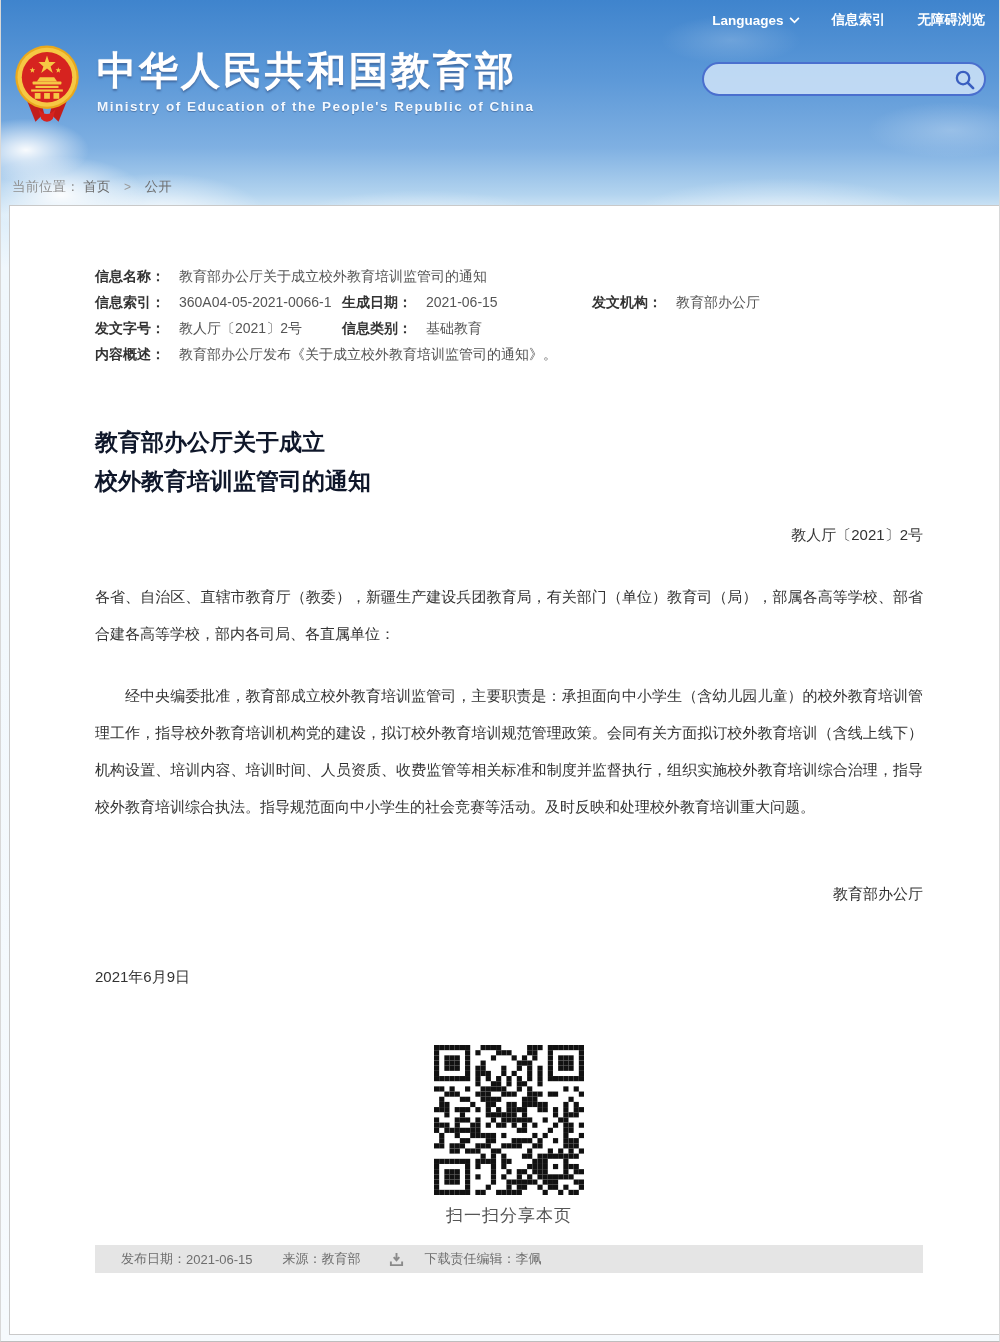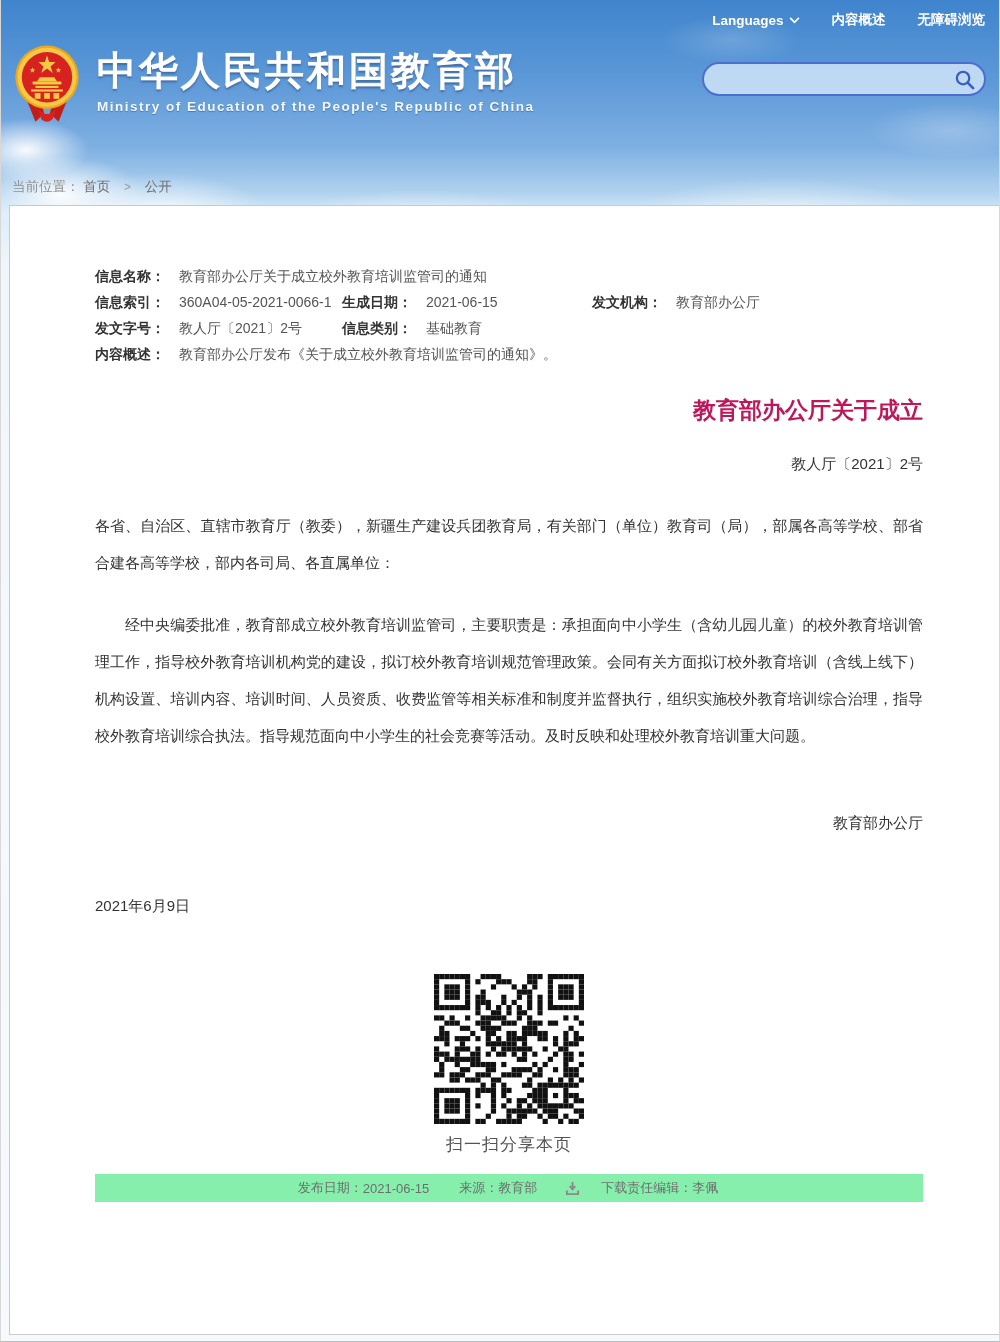--- a/index.html
+++ b/index.html
@@ -71,58 +71,58 @@
   
   .meta { margin-top:57px; font-size:14px; }
   .meta-row { display:flex; line-height:26px; }
   .meta-label { font-weight:bold; color:#333; white-space:nowrap; flex:0 0 84px; }
   .meta-val { color:#555; }
   .cell { display:flex; }
   .c1 { flex:0 0 247px; }
   .c2 { flex:0 0 250px; }
   .c3 { flex:1; }
   
-  .doc-title { margin-top:24px; text-align:right; font-size:23px; font-weight:bold; color:#be185d; line-height:39px; }
+  .doc-title { margin-top:56px; text-align:left; font-size:23px; font-weight:bold; color:#0f172a; line-height:39px; }
   .doc-number { margin-top:25px; text-align:right; font-size:15px; color:#333; }
   .par { line-height:37px; text-align:justify; color:#333; }
   .addressee { margin-top:33px; }
   .indent { text-indent:2em; }
   .body-par { margin-top:25px; }
   .closing { margin-top:20px; }
   .signer { margin-top:50px; text-align:right; }
   .sign-date { margin-top:46px; text-align:left; }
   
   .qr-wrap { margin-top:50px; text-align:center; }
   .qr { display:inline-block; width:150px; height:150px; }
   .qr-caption { margin-top:6px; font-size:17px; color:#555; letter-spacing:1px; }
   
   .footer-bar {
-    margin-top:18px; height:28px; background:#86efac;
-    display:flex; align-items:center; justify-content:center;
+    margin-top:18px; height:28px; background:#e5e5e5;
+    display:flex; align-items:center; justify-content:flex-start;
     padding:0 28px 0 26px; font-size:13px; color:#6e6e6e;
   }
   .footer-left { display:flex; align-items:center; gap:8px; }
   .footer-item { display:flex; align-items:center; }
   .footer-gap { width:14px; }
   .dl { display:flex; align-items:center; gap:21px; color:#6e6e6e; text-decoration:none; margin-left:20px; cursor:pointer; }
   .dl-icon { width:15px; height:15px; }
 </style>
 </head>
 <body>
 
 <div class="clouds"></div>
 
 <div class="topbar">
   <a href="#">
     <span>Languages</span>
     <svg class="chev" viewBox="0 0 12 8">
       <polyline points="1,1 6,6 11,1" fill="none" stroke="#fff" stroke-width="2"></polyline>
     </svg>
   </a>
-  <a href="#">内容概述</a>
+  <a href="#">信息索引</a>
   <a href="#">无障碍浏览</a>
 </div>
 
 <div class="brand">
   <svg class="emblem" viewBox="0 0 100 122">
 
     <path d="M22 78 L34 108 L46 96 L40 74 Z" fill="#c31d1a"></path>
     <path d="M78 78 L66 108 L54 96 L60 74 Z" fill="#c31d1a"></path>
     <path d="M38 90 Q50 104 62 90 L58 104 Q50 112 42 104 Z" fill="#d6231f"></path>
 
@@ -197,20 +197,21 @@
       <span class="cell c3"></span>
     </div>
     <div class="meta-row">
       <span class="meta-label">内容概述：</span>
       <span class="meta-val">教育部办公厅发布《关于成立校外教育培训监管司的通知》。</span>
     </div>
   </div>
 
   <div class="doc-title">
     <div>教育部办公厅关于成立</div>
+    <div>校外教育培训监管司的通知</div>
   </div>
 
   <div class="doc-number">教人厅〔2021〕2号</div>
 
   <p class="par addressee">各省、自治区、直辖市教育厅（教委），新疆生产建设兵团教育局，有关部门（单位）教育司（局），部属各高等学校、部省合建各高等学校，部内各司局、各直属单位：</p>
 
   <p class="par indent body-par">经中央编委批准，教育部成立校外教育培训监管司，主要职责是：承担面向中小学生（含幼儿园儿童）的校外教育培训管理工作，指导校外教育培训机构党的建设，拟订校外教育培训规范管理政策。会同有关方面拟订校外教育培训（含线上线下）机构设置、培训内容、培训时间、人员资质、收费监管等相关标准和制度并监督执行，组织实施校外教育培训综合治理，指导校外教育培训综合执法。指导规范面向中小学生的社会竞赛等活动。及时反映和处理校外教育培训重大问题。</p>
 
 
   <div class="par signer">教育部办公厅</div>

